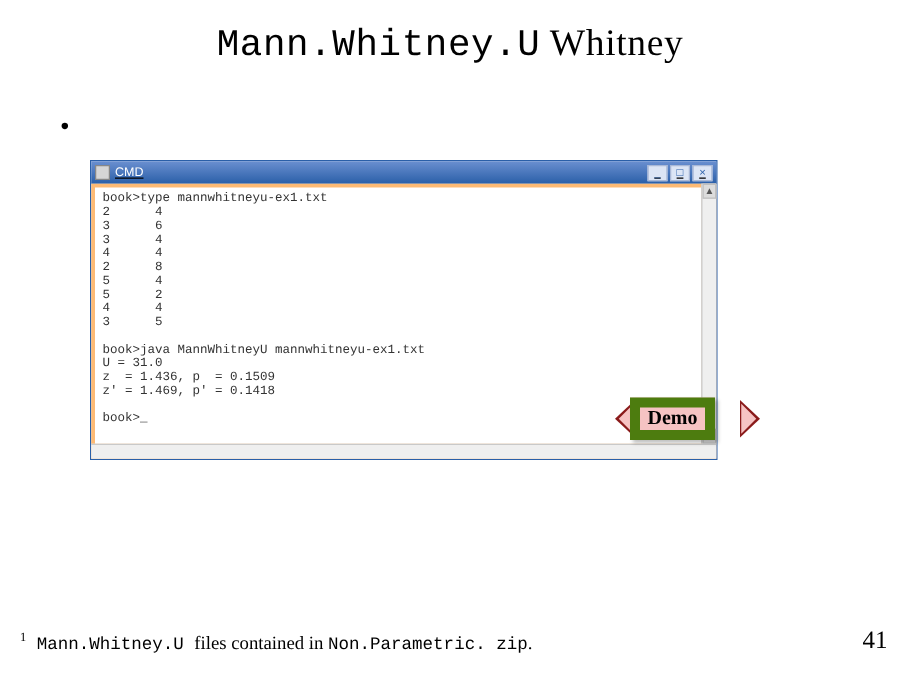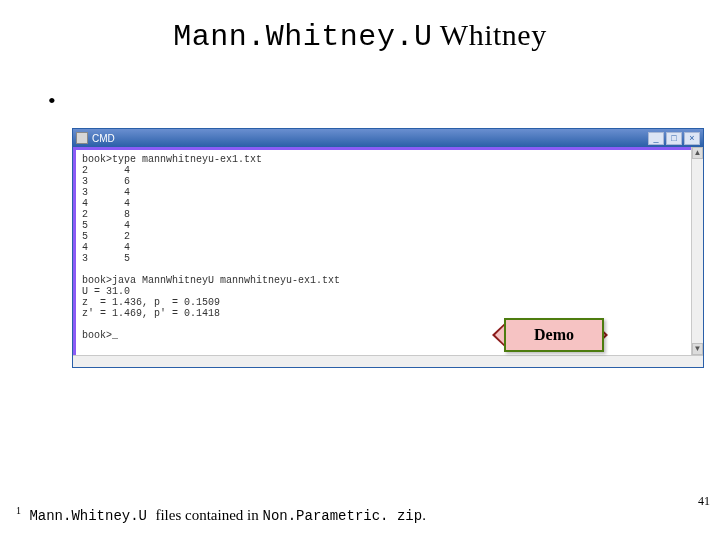--- a/index.html
+++ b/index.html
@@ -26,22 +26,23 @@
     align-items: flex-start;
     gap: 10px;
   }
   .bullet-dot { font-size: 22px; line-height: 26px; }
   .bullet-text { line-height: 28px; max-width: 600px; }
   .bullet-text .mono { font-family: "Courier New", Courier, monospace; }
   .bullet-text sup { font-size: 12px; vertical-align: super; }
 
   .shot-wrap {
     margin: 14px 0 0 72px;
-    width: 632px;
+    width: 502px;
     border: 1px solid #2a5fa8;
+    text-decoration: underline;
   }
   .winbar {
     height: 18px;
     background: linear-gradient(#6a8fd0,#2a5fa8);
     display: flex;
     align-items: center;
     justify-content: space-between;
     padding: 0 3px;
     font-family: Tahoma, Arial, sans-serif;
     font-size: 10px;
@@ -55,21 +56,21 @@
   .winbtns { display: flex; gap: 2px; }
   .winbtn {
     width: 16px; height: 13px; background: #dce5f5;
     border: 1px solid #a9b8d6; color: #2a5fa8;
     font-size: 9px; line-height: 11px; text-align: center;
     font-family: Tahoma, Arial, sans-serif;
   }
   .term-area {
     position: relative;
     height: 220px;
-    background: #8b5cf6;
+    background: #fdba74;
   }
   .term-inner {
     position: absolute;
     left: 3px; top: 3px; right: 12px; bottom: 12px;
     background: #fff;
     padding: 4px 6px;
     font-family: "Lucida Console","Courier New",monospace;
     font-size: 10px;
     color: #333;
     white-space: pre;
@@ -90,23 +91,23 @@
   }
 
   .demo-badge {
     position: absolute;
     left: 490px; top: 310px;
     width: 120px; height: 50px;
   }
   .demo-rect {
     position: absolute;
     left: 14px; top: 8px;
-    width: 100px; height: 34px;
+    width: 68px; height: 34px;
     background: #f6c3c3;
-    border: 2px solid #4d7c0f;
+    border: 8px solid #4d7c0f;
     box-shadow: 2px 2px 3px rgba(0,0,0,0.25);
     display: flex; align-items: center; justify-content: center;
     font-family: "Times New Roman", serif;
     font-weight: bold; font-size: 16px; color: #000;
   }
   .demo-tail {
     position: absolute; top: 10px; width: 0; height: 0;
     border-top: 15px solid transparent;
     border-bottom: 15px solid transparent;
   }
@@ -124,22 +125,22 @@
     position: absolute;
     left: 16px; bottom: 16px;
     font-size: 15px;
     margin-top: 40px;
   }
   .footnote sup { font-size: 10px; }
   .footnote .mono { font-family: "Courier New", Courier, monospace; font-size: 14px; }
 
   .pagenum {
     position: absolute;
-    right: 10px; bottom: 31px;
-    font-size: 12px;
+    right: 10px; bottom: 16px;
+    font-size: 20px;
   }
 </style>
 </head>
 <body>
 
 <div class="title">
   <span class="mono">Mann.Whitney.U</span><span> Whitney</span>
 </div>
 
 <div class="bullet-row">

